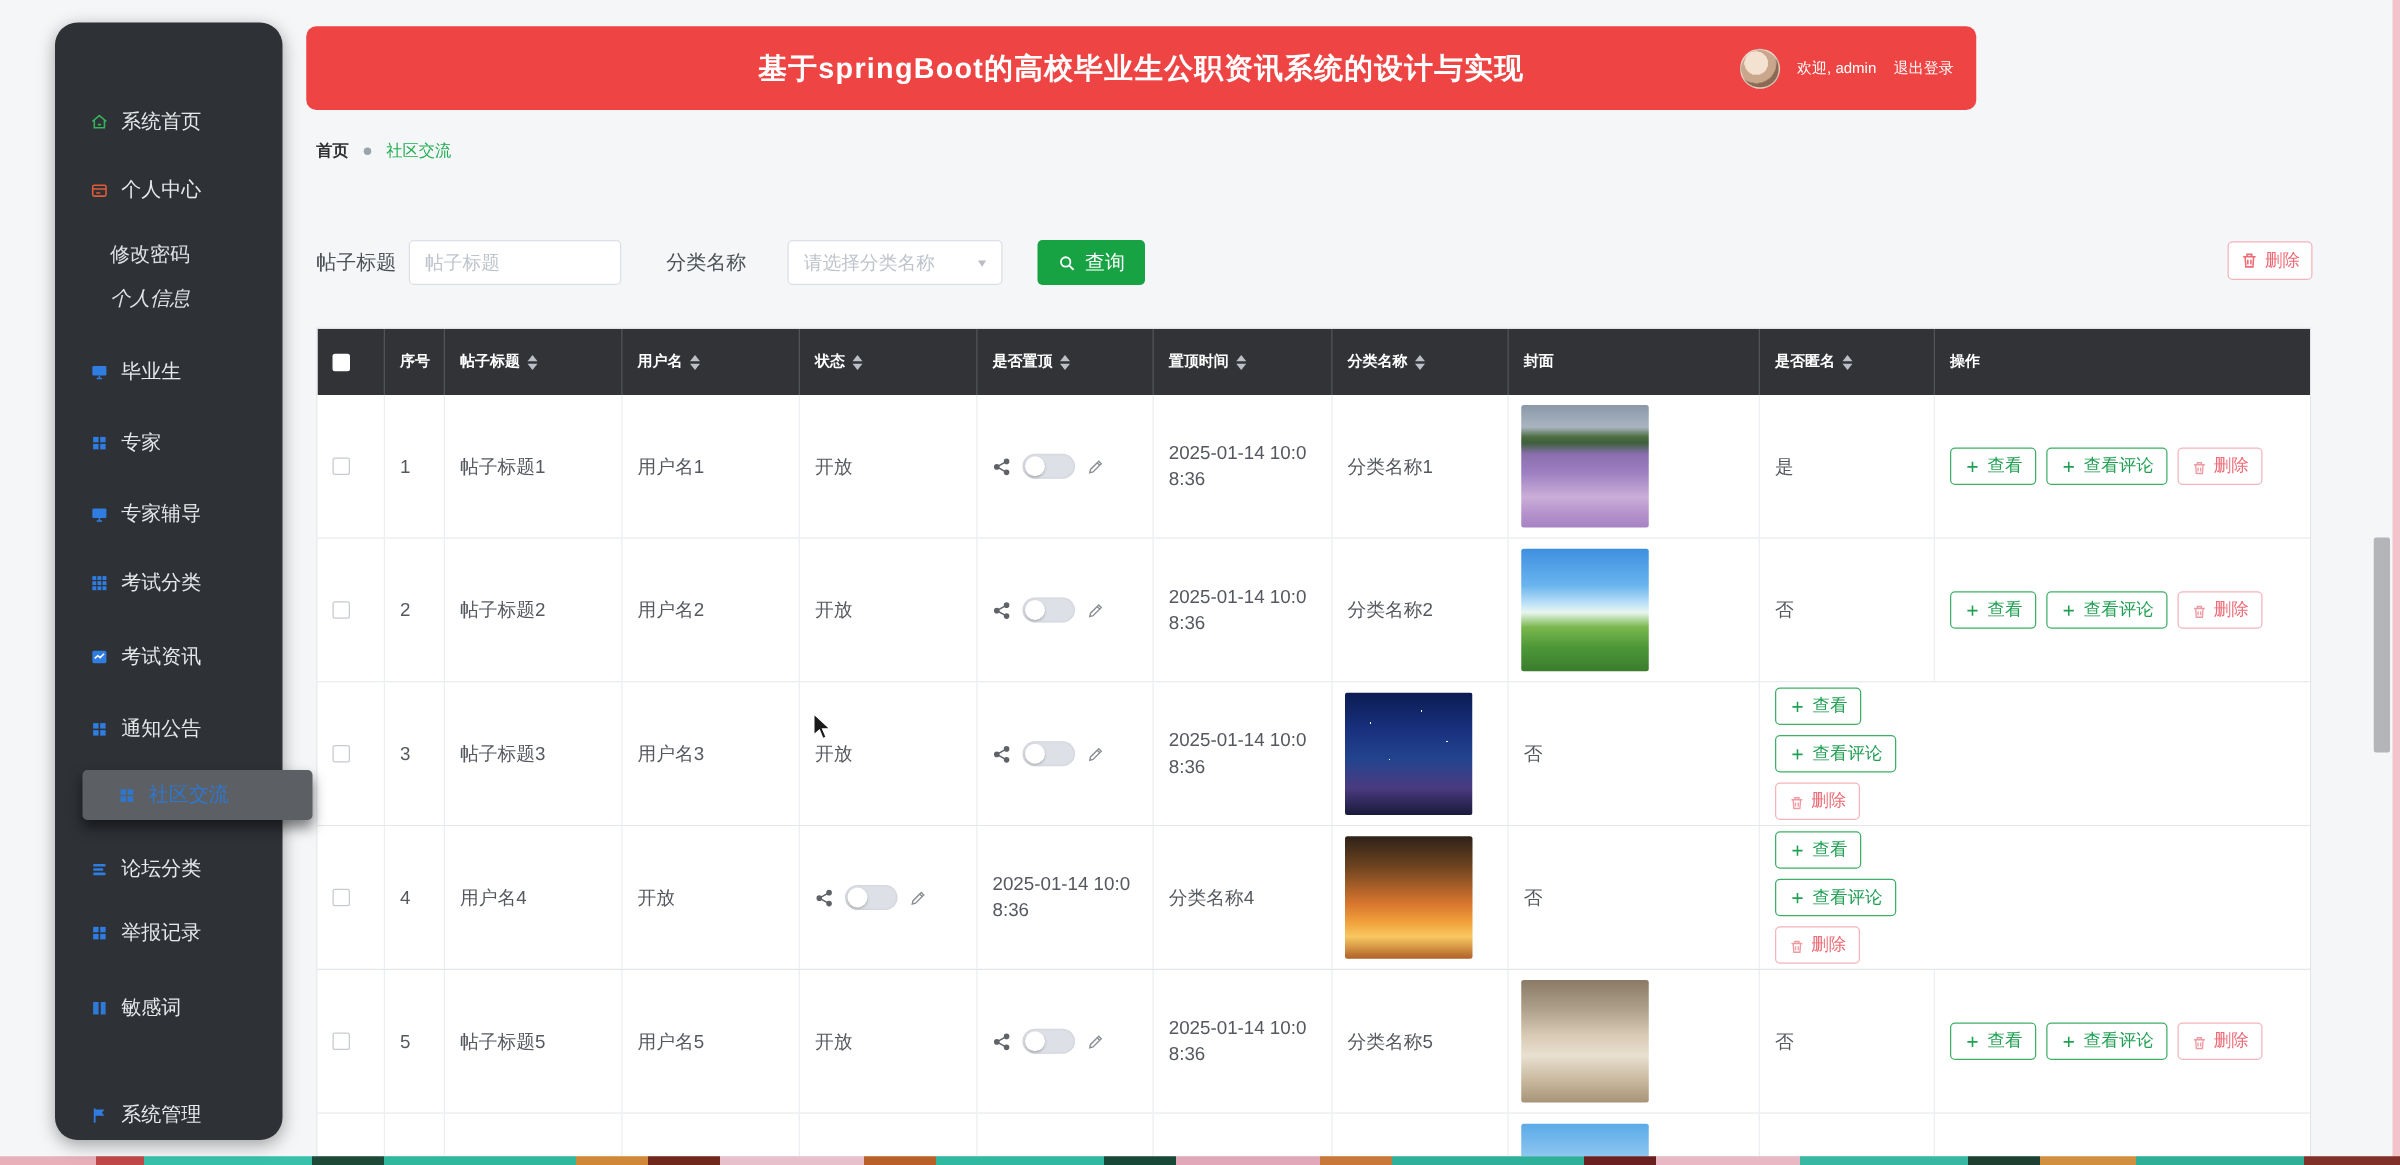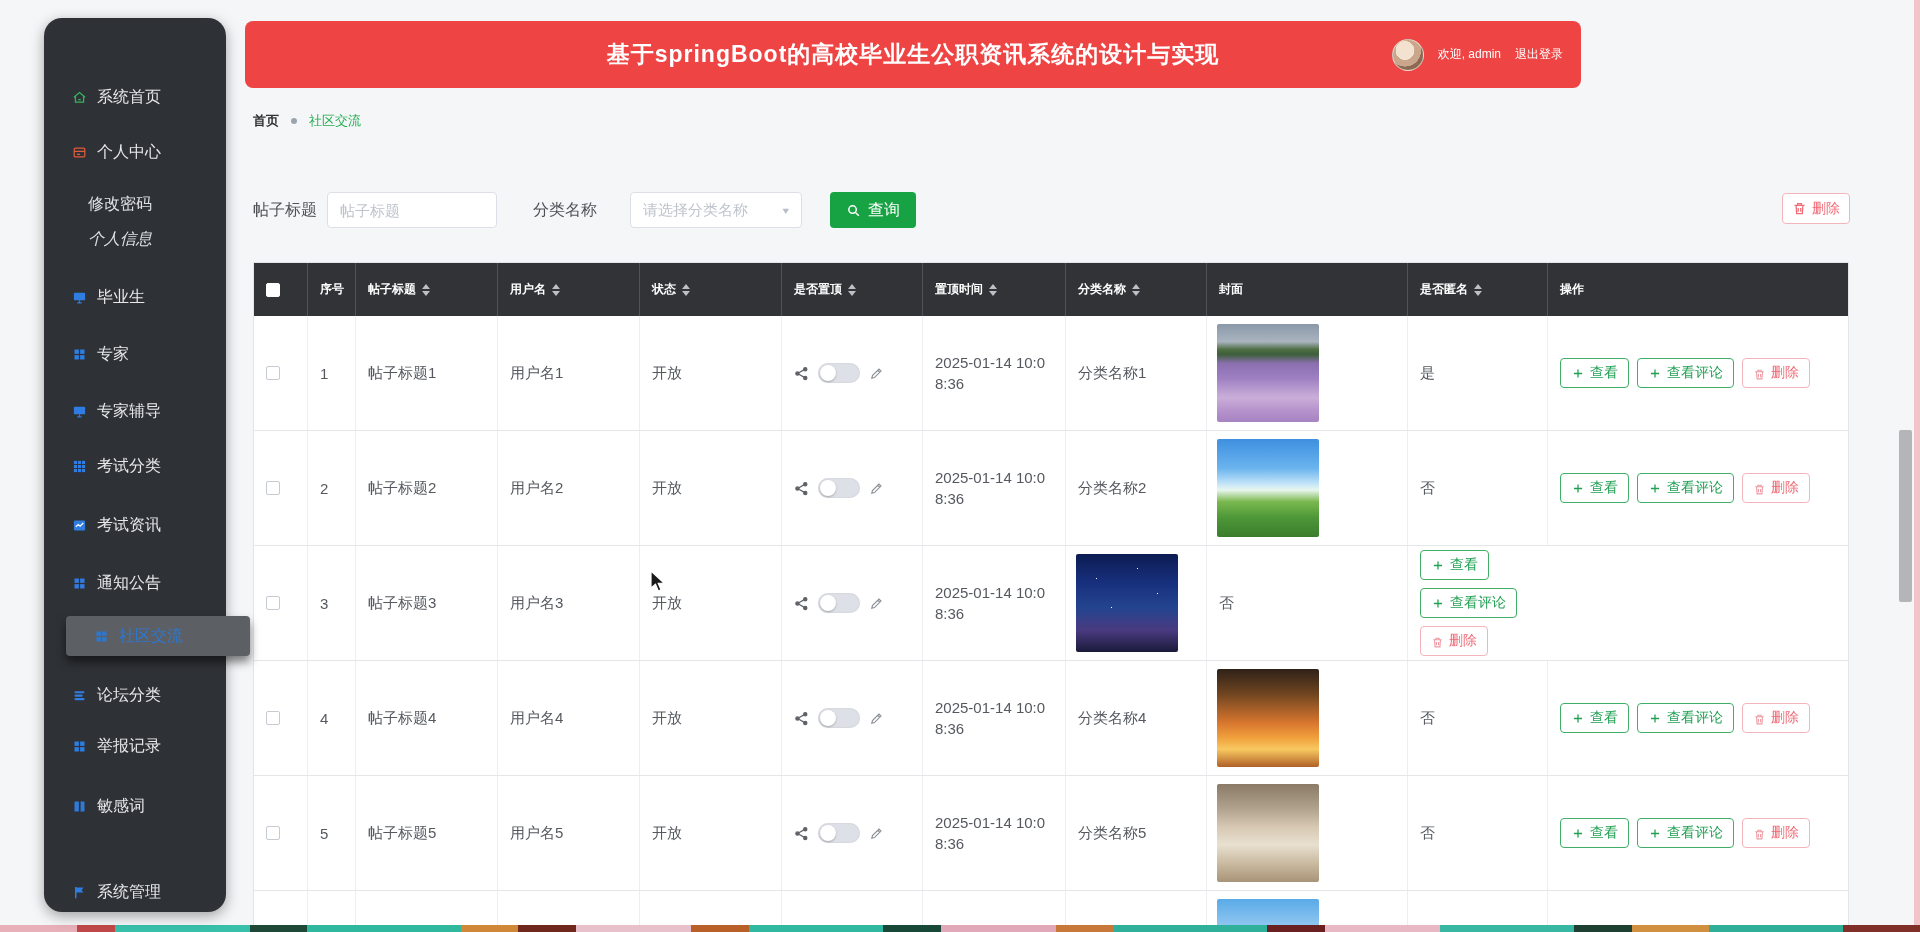--- a/index.html
+++ b/index.html
@@ -538,21 +538,20 @@
               <span>删除</span>
             </button>
     </div>
         </div>
       </div>
       <div class="trow tbody-row">
     <div class="cell">
           <span class="cb"></span>
         </div>
     <div class="cell">4</div>
-    <div class="cell">帖子标题4</div>
     <div class="cell">用户名4</div>
     <div class="cell">开放</div>
     <div class="cell">
     <div class="pin-wrap">
       <span class="gicon" style="color:#5f6368;width:15px;height:15px;">
               <svg viewBox="0 0 24 24" fill="none" stroke="currentColor" stroke-width="2">
                 <circle cx="18" cy="5" r="2.6" fill="currentColor"></circle>
                 <circle cx="5.5" cy="12" r="2.6" fill="currentColor"></circle>
                 <circle cx="18" cy="19" r="2.6" fill="currentColor"></circle>
                 <path d="m7.8 10.8 8-4.6M7.8 13.2l8 4.6"></path>

